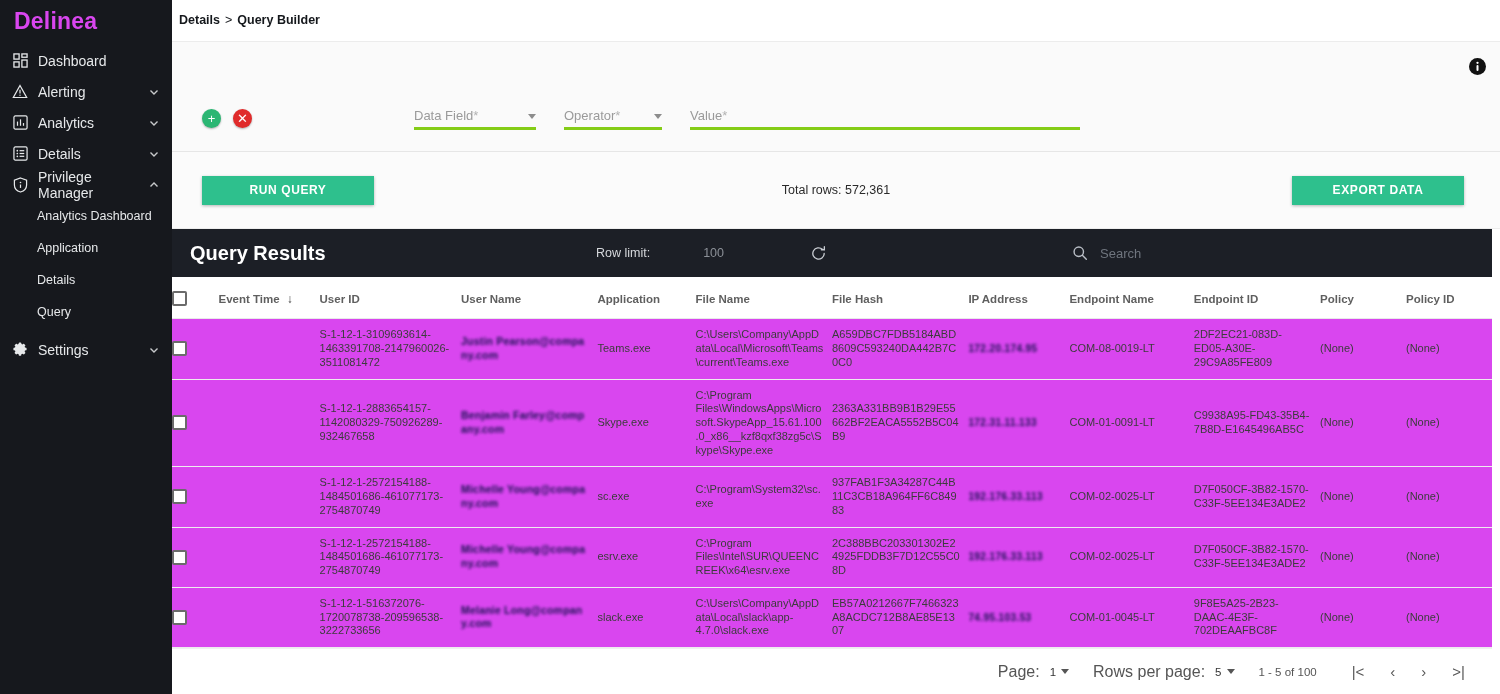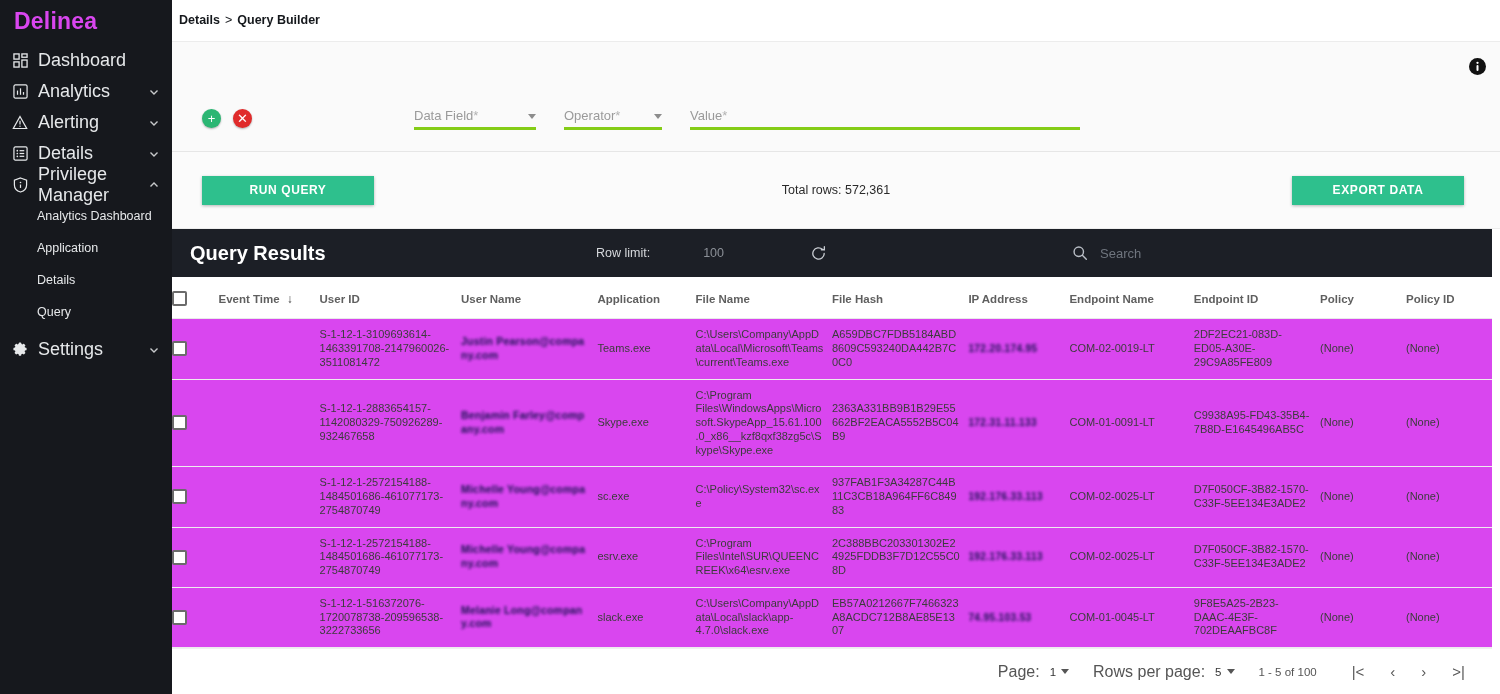--- a/index.html
+++ b/index.html
@@ -19,21 +19,21 @@
     display: flex; flex-direction: column;
     padding-top: 0;
   }
   .brand {
     font-size: 23px; font-weight: bold; color: #d946ef;
     padding: 8px 0 10px 14px; letter-spacing: .2px;
   }
   .nav-item {
     display: flex; align-items: center;
     height: 31px; padding: 0 12px 0 8px;
-    font-size: 18px; color: #e6e8ea; cursor: pointer;
+    font-size: 14px; color: #e6e8ea; cursor: pointer;
     position: relative;
   }
   .nav-item .ico {
     width: 24px; min-width: 24px; height: 18px;
     display: flex; align-items: center; justify-content: center;
     margin-right: 6px;
   }
   .nav-item .lbl { flex: 1; }
   .chev { width: 12px; height: 12px; opacity: .85; }
   .sub-item {
@@ -198,44 +198,44 @@
             <rect x="9.5" y="1" width="5.5" height="3.5"></rect>
           <rect x="1" y="9.5" width="5.5" height="5.5"></rect>
             <rect x="9.5" y="7.5" width="5.5" height="7.5"></rect>
         </svg>
       </span>
       <span class="lbl">Dashboard</span>
     </div>
 
     <div class="nav-item">
       <span class="ico">
+        <svg width="16" height="15" viewBox="0 0 17 16" fill="none" stroke="#e6e8ea" stroke-width="1.3">
+          <path d="M8.5 1.6 L15.6 14.4 H1.4 Z"></path>
+            <line x1="8.5" y1="6" x2="8.5" y2="10"></line>
+          <circle cx="8.5" cy="12" r=".7" fill="#e6e8ea" stroke="none"></circle>
+        </svg>
+      </span>
+      <span class="lbl">Alerting</span>
+      <span class="chev">
+        <svg width="12" height="12" viewBox="0 0 12 12" fill="none" stroke="#e6e8ea" stroke-width="1.4">
+            <path d="M2.5 4.5 L6 8 L9.5 4.5"></path>
+          </svg>
+      </span>
+    </div>
+
+    <div class="nav-item">
+      <span class="ico">
         <svg width="15" height="15" viewBox="0 0 16 16" fill="none" stroke="#e6e8ea" stroke-width="1.3">
           <rect x="1" y="1" width="14" height="14" rx="1.5"></rect>
           <line x1="4.8" y1="11.5" x2="4.8" y2="7"></line>
             <line x1="8" y1="11.5" x2="8" y2="4.6"></line>
           <line x1="11.2" y1="11.5" x2="11.2" y2="8.6"></line>
         </svg>
       </span>
       <span class="lbl">Analytics</span>
-      <span class="chev">
-        <svg width="12" height="12" viewBox="0 0 12 12" fill="none" stroke="#e6e8ea" stroke-width="1.4">
-            <path d="M2.5 4.5 L6 8 L9.5 4.5"></path>
-          </svg>
-      </span>
-    </div>
-
-    <div class="nav-item">
-      <span class="ico">
-        <svg width="16" height="15" viewBox="0 0 17 16" fill="none" stroke="#e6e8ea" stroke-width="1.3">
-          <path d="M8.5 1.6 L15.6 14.4 H1.4 Z"></path>
-            <line x1="8.5" y1="6" x2="8.5" y2="10"></line>
-          <circle cx="8.5" cy="12" r=".7" fill="#e6e8ea" stroke="none"></circle>
-        </svg>
-      </span>
-      <span class="lbl">Alerting</span>
       <span class="chev">
         <svg width="12" height="12" viewBox="0 0 12 12" fill="none" stroke="#e6e8ea" stroke-width="1.4">
             <path d="M2.5 4.5 L6 8 L9.5 4.5"></path>
           </svg>
       </span>
     </div>
 
     <div class="nav-item">
       <span class="ico">
         <svg width="15" height="15" viewBox="0 0 16 16" fill="none" stroke="#e6e8ea" stroke-width="1.3">
@@ -408,21 +408,21 @@
                   <td class="pad-l">
                     <span class="chk"></span>
                   </td>
                   <td></td>
                   <td>S-1-12-1-3109693614-1463391708-2147960026-3511081472</td>
                   <td><span class="redact">Justin Pearson@company.com</span></td>
                   <td>Teams.exe</td>
                   <td>C:\Users\Company\AppData\Local\Microsoft\Teams\current\Teams.exe</td>
                   <td>A659DBC7FDB5184ABD8609C593240DA442B7C0C0</td>
                   <td><span class="redact ip">172.20.174.95</span></td>
-                  <td>COM-02-0019-LT</td>
+                  <td>COM-08-0019-LT</td>
                   <td>2DF2EC21-083D-ED05-A30E-29C9A85FE809</td>
                   <td>(None)</td>
                   <td>(None)</td>
                 </tr>
                 <tr>
                   <td class="pad-l">
                     <span class="chk"></span>
                   </td>
                   <td></td>
                   <td>S-1-12-1-2883654157-1142080329-750926289-932467658</td>
@@ -437,21 +437,21 @@
                   <td>(None)</td>
                 </tr>
                 <tr>
                   <td class="pad-l">
                     <span class="chk"></span>
                   </td>
                   <td></td>
                   <td>S-1-12-1-2572154188-1484501686-461077173-2754870749</td>
                   <td><span class="redact">Michelle Young@company.com</span></td>
                   <td>sc.exe</td>
-                  <td>C:\Policy\System32\sc.exe</td>
+                  <td>C:\Program\System32\sc.exe</td>
                   <td>937FAB1F3A34287C44B11C3CB18A964FF6C84983</td>
                   <td><span class="redact ip">192.176.33.113</span></td>
                   <td>COM-02-0025-LT</td>
                   <td>D7F050CF-3B82-1570-C33F-5EE134E3ADE2</td>
                   <td>(None)</td>
                   <td>(None)</td>
                 </tr>
                 <tr>
                   <td class="pad-l">
                     <span class="chk"></span>

